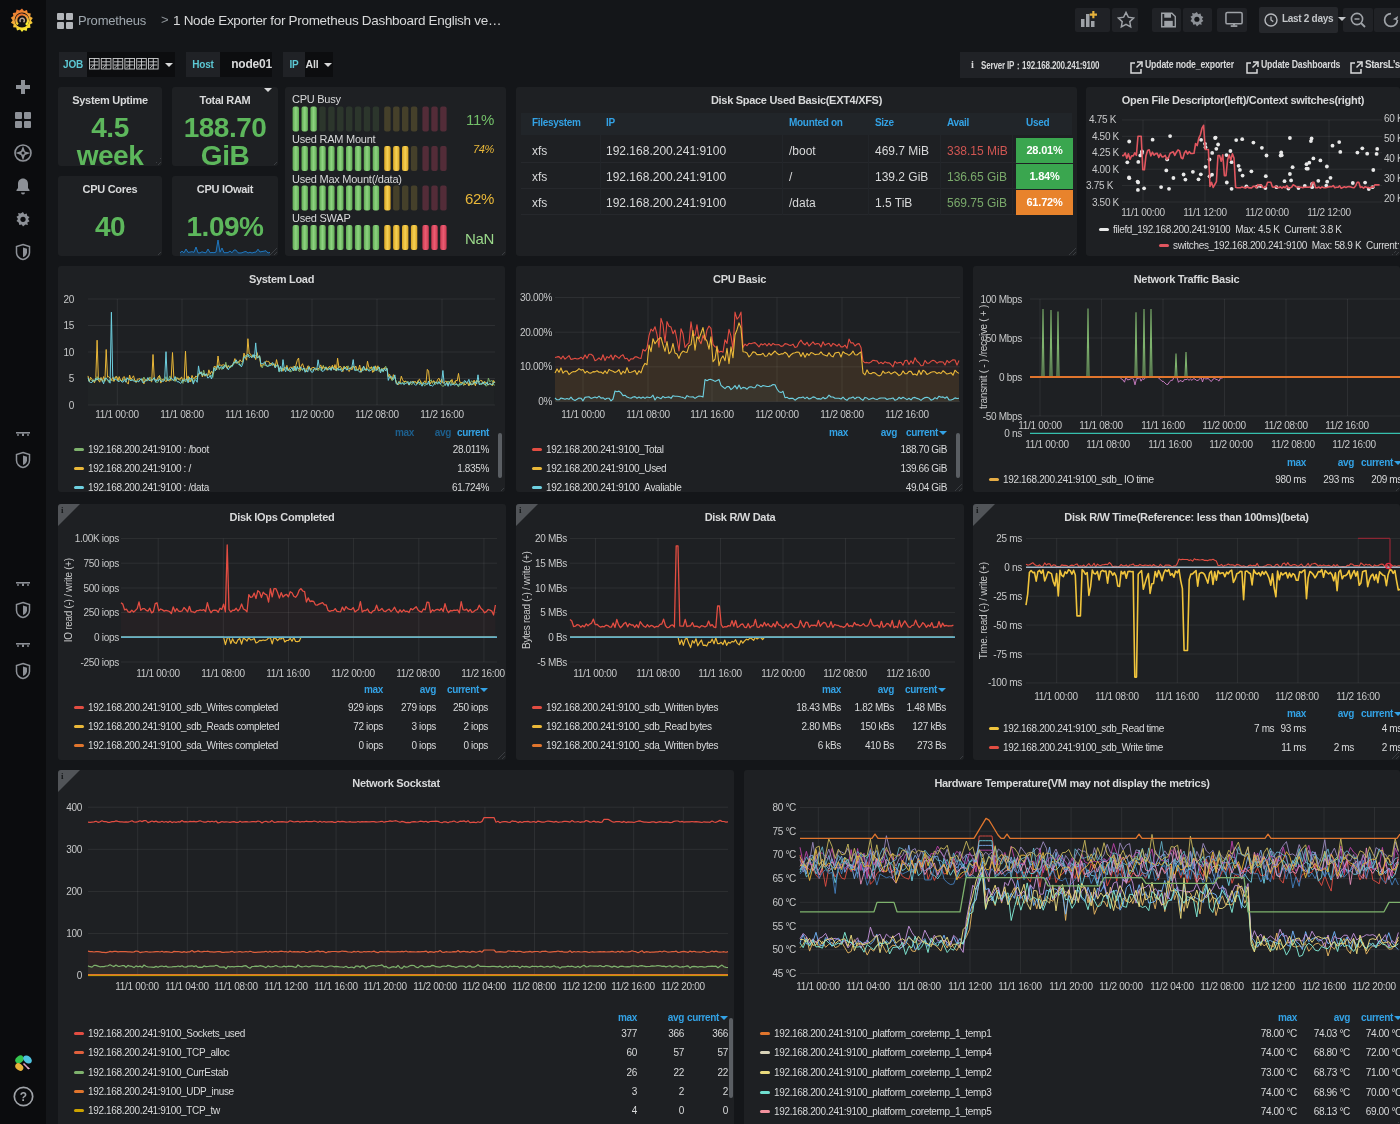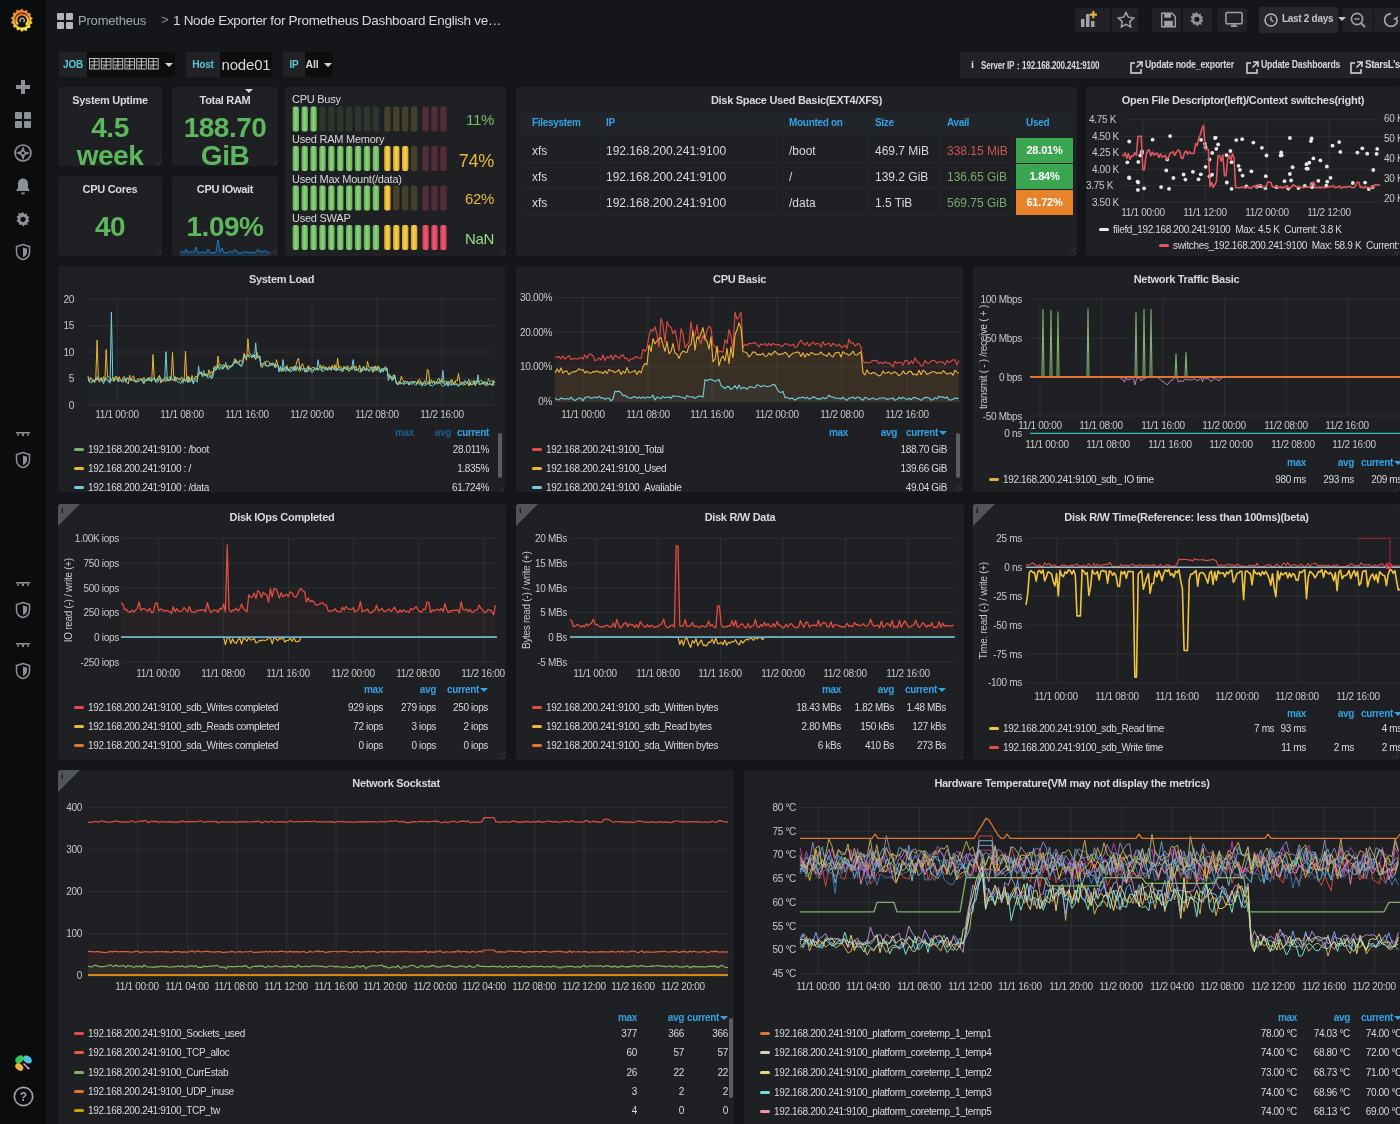--- a/index.html
+++ b/index.html
@@ -171,21 +171,21 @@
         <rect x="35.9" y="1.5" width="9.6" height="10.5" fill="none" stroke="#cfd0d1" stroke-width="0.9"></rect>
         <path d="M36.7 4.8h8M36.7 8h8M40.7 1.5v10.5M37.5 11l2.6-2.6" stroke="#cfd0d1" stroke-width="0.9" fill="none"></path>
         <rect x="47.7" y="1.5" width="9.6" height="10.5" fill="none" stroke="#cfd0d1" stroke-width="0.9"></rect>
         <path d="M48.5 4.8h8M48.5 8h8M52.5 1.5v10.5M49.3 11l2.6-2.6" stroke="#cfd0d1" stroke-width="0.9" fill="none"></path>
         <rect x="59.5" y="1.5" width="9.6" height="10.5" fill="none" stroke="#cfd0d1" stroke-width="0.9"></rect>
         <path d="M60.3 4.8h8M60.3 8h8M64.3 1.5v10.5M61.1 11l2.6-2.6" stroke="#cfd0d1" stroke-width="0.9" fill="none"></path>
       </svg><span class="caret"></span></div>
   </div>
 <div class="abs" style="left:186px;top:52px;height:25px;z-index:30;">
     <div style="position:absolute;left:0;top:0;width:34px;height:25px;background:#202226;color:#5cc8d4;font-size:10px;letter-spacing:-0.2px;font-weight:700;line-height:25px;text-align:center;">Host</div>
-    <div style="position:absolute;left:34px;top:0;width:52px;height:25px;background:#0c0d0f;color:#d8d9da;font-size:15px;letter-spacing:-0.2px;font-weight:400;line-height:25px;text-align:center;">node01<span class="caret"></span></div>
+    <div style="position:absolute;left:34px;top:0;width:52px;height:25px;background:#0c0d0f;color:#d8d9da;font-size:12px;letter-spacing:-0.2px;font-weight:700;line-height:25px;text-align:right;">node01<span class="caret"></span></div>
   </div>
 <div class="abs" style="left:283px;top:52px;height:25px;z-index:30;">
     <div style="position:absolute;left:0;top:0;width:22px;height:25px;background:#202226;color:#5cc8d4;font-size:10px;letter-spacing:-0.2px;font-weight:700;line-height:25px;text-align:center;">IP</div>
     <div style="position:absolute;left:22px;top:0;width:28px;height:25px;background:#0c0d0f;color:#d8d9da;font-size:10.5px;letter-spacing:-0.2px;font-weight:700;line-height:25px;text-align:center;">All<span class="caret"></span></div>
   </div>
 <div class="abs" style="left:960px;top:52px;width:440px;height:26px;background:#202226;z-index:30;"></div>
 <div class="abs" style="left:971px;top:59px;font-size:10.5px;letter-spacing:-0.35px;font-weight:700;color:#d8d9da;z-index:31;font-family:'Liberation Serif',serif;">i</div>
 <div class="abs" style="left:981px;top:59px;font-size:10px;letter-spacing:-0.2px;font-weight:700;color:#d8d9da;z-index:31;white-space:nowrap;transform:scaleX(0.8);transform-origin:0 50%;">Server IP：192.168.200.241:9100</div>
 <div class="abs" style="left:1130px;top:58px;z-index:31;"><svg width="13" height="13" viewBox="0 0 13 13" style="vertical-align:-2px;margin-right:5px;">
       <path d="M5 2H1v10h10V8" fill="none" stroke="#d8d9da" stroke-width="1.5"></path>
@@ -312,22 +312,22 @@
       <rect x="99.2" y="138" width="6.4" height="25" rx="2" fill="url(#ly)"></rect>
       <rect x="108.1" y="138" width="6.4" height="25" rx="2" fill="url(#ly)"></rect>
       <rect x="117" y="138" width="6.4" height="25" rx="2" fill="url(#ly)"></rect>
       <rect x="125.9" y="138" width="6.4" height="25" rx="2" fill="url(#ly)"></rect>
       <rect x="137.4" y="138" width="6.4" height="25" rx="2" fill="url(#lr)"></rect>
       <rect x="146.3" y="138" width="6.4" height="25" rx="2" fill="url(#lr)"></rect>
       <rect x="155.2" y="138" width="6.4" height="25" rx="2" fill="url(#lr)"></rect>
     </svg>
     <div class="abs" style="left:7px;top:6px;font-size:11px;letter-spacing:-0.25px;line-height:12px;color:#d8d9da;">CPU Busy</div>
     <div class="abs" style="right:12px;top:24px;font-size:15px;letter-spacing:-0.3px;color:#73bf69;">11%</div>
-    <div class="abs" style="left:7px;top:46px;font-size:11px;letter-spacing:-0.25px;line-height:12px;color:#d8d9da;">Used RAM Memory</div>
-    <div class="abs" style="right:12px;top:64px;font-size:18px;letter-spacing:-0.3px;color:#eab839;">74%</div>
+    <div class="abs" style="left:7px;top:46px;font-size:11px;letter-spacing:-0.25px;line-height:12px;color:#d8d9da;">Used RAM Mount</div>
+    <div class="abs" style="right:12px;top:56px;font-size:11px;letter-spacing:-0.3px;color:#eab839;font-style:italic;">74%</div>
     <div class="abs" style="left:7px;top:86px;font-size:11px;letter-spacing:-0.25px;line-height:12px;color:#d8d9da;">Used Max Mount(/data)</div>
     <div class="abs" style="right:12px;top:103px;font-size:15px;letter-spacing:-0.3px;color:#eab839;">62%</div>
     <div class="abs" style="left:7px;top:125px;font-size:11px;letter-spacing:-0.25px;line-height:12px;color:#d8d9da;">Used SWAP</div>
     <div class="abs" style="right:12px;top:143px;font-size:15px;letter-spacing:-0.3px;color:#9ad88a;">NaN</div>
     <div class="rz"></div>
   </div>
 <div class="panel" style="left:516px;top:87px;width:561px;height:169px;">
     <div class="ptitle" style="top:7px;">Disk Space Used Basic(EXT4/XFS)</div>
     <div class="abs" style="left:5px;top:26px;right:5px;height:22px;background:#212529;"></div>
     <div class="abs" style="left:16px;top:30px;font-size:10px;letter-spacing:-0.3px;font-weight:700;color:#33a2e5;">Filesystem</div>

